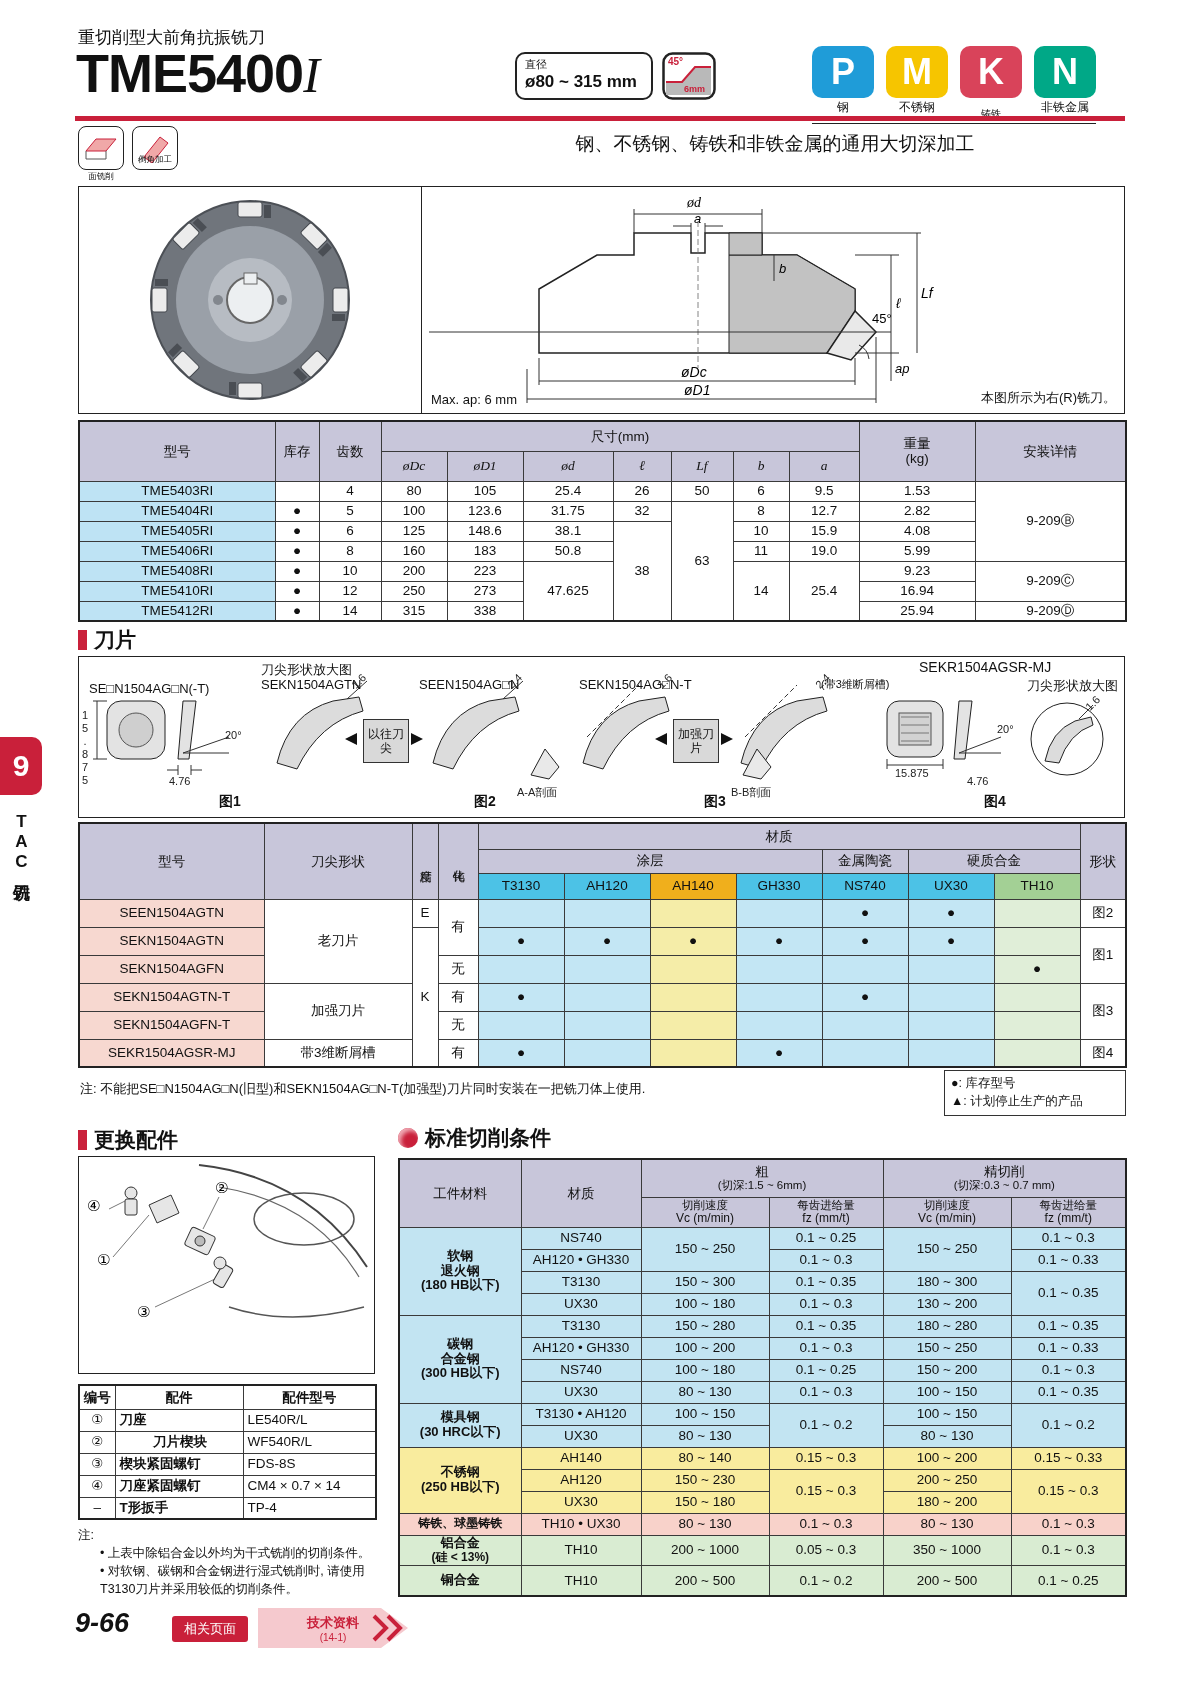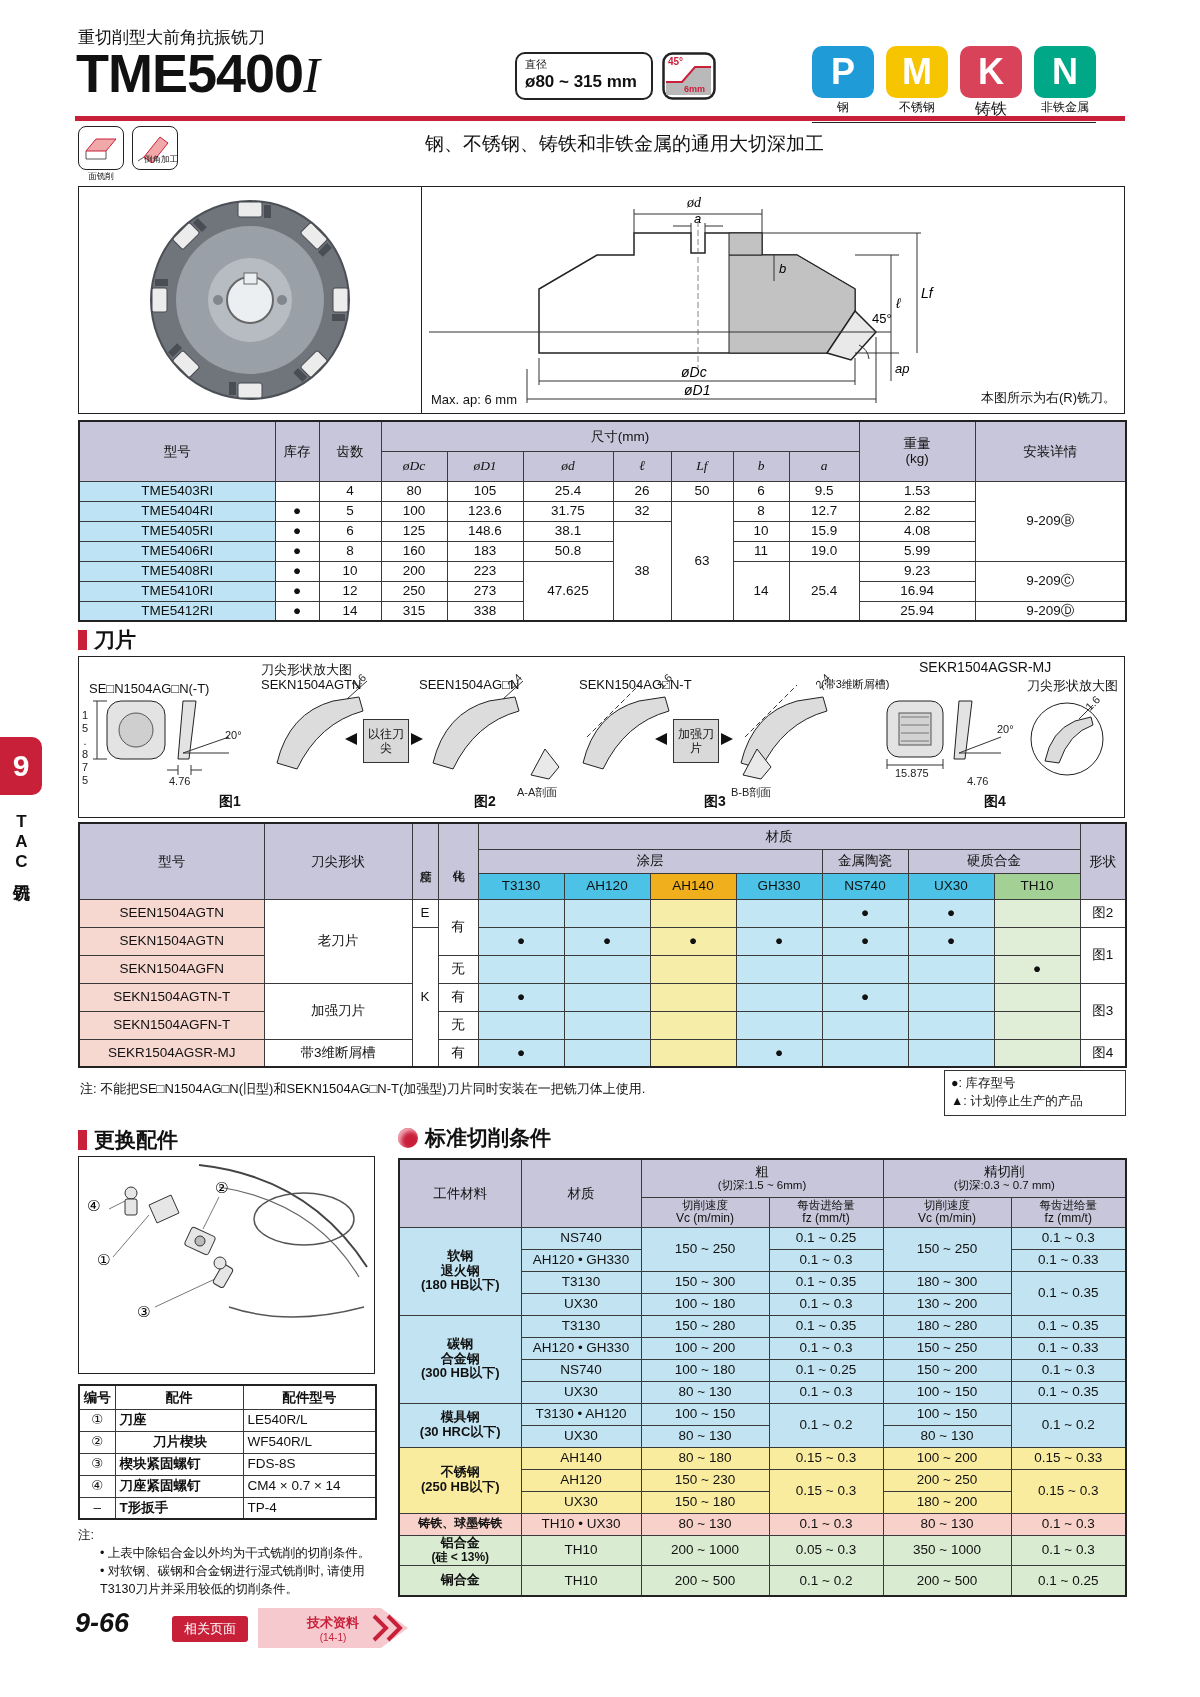--- a/index.html
+++ b/index.html
@@ -56,21 +56,21 @@
     <div style="text-align:center">
       <div style="width:62px;height:52px;border-radius:10px;background:#1f9cd8;color:#fff;font-size:36px;font-weight:bold;display:flex;align-items:center;justify-content:center">P</div>
       <div style="font-size:12px;margin-top:1px">钢</div>
     </div>
     <div style="text-align:center">
       <div style="width:62px;height:52px;border-radius:10px;background:#f6c500;color:#fff;font-size:36px;font-weight:bold;display:flex;align-items:center;justify-content:center">M</div>
       <div style="font-size:12px;margin-top:1px">不锈钢</div>
     </div>
     <div style="text-align:center">
       <div style="width:62px;height:52px;border-radius:10px;background:#d9435a;color:#fff;font-size:36px;font-weight:bold;display:flex;align-items:center;justify-content:center">K</div>
-      <div style="font-size:16px;margin-top:1px">铸铁</div>
+      <div style="font-size:10px;margin-top:9px">铸铁</div>
     </div>
     <div style="text-align:center">
       <div style="width:62px;height:52px;border-radius:10px;background:#00a887;color:#fff;font-size:36px;font-weight:bold;display:flex;align-items:center;justify-content:center">N</div>
       <div style="font-size:12px;margin-top:1px">非铁金属</div>
     </div>
   </div>
 
   <div class="abs" style="left:75px;top:116px;width:1050px;height:5px;background:#c9203a"></div>
 
   <div class="abs" style="left:78px;top:126px;width:46px;height:44px;border:1.5px solid #222;border-radius:8px;display:flex;align-items:center;justify-content:center">
@@ -79,23 +79,23 @@
         <polyline points="4,18 4,26 24,26 24,18" fill="none" stroke="#555"></polyline>
       </svg>
   </div>
   <div class="abs" style="left:78px;top:171px;width:46px;font-size:8.5px;text-align:center">面铣削</div>
   <div class="abs" style="left:132px;top:126px;width:46px;height:44px;border:1.5px solid #222;border-radius:8px;display:flex;align-items:center;justify-content:center">
     <svg width="38" height="30">
         <polygon points="8,24 24,4 32,10 16,30" fill="#f0a8a8" stroke="#c9203a"></polygon>
         <polyline points="2,28 8,24" fill="none" stroke="#555"></polyline>
       </svg>
   </div>
-  <div class="abs" style="left:132px;top:154px;width:46px;font-size:8.5px;text-align:right">倒角加工</div>
-
-  <div class="abs" style="left:425px;top:131px;width:700px;text-align:left;font-size:19px">钢、不锈钢、铸铁和非铁金属的通用大切深加工</div>
+  <div class="abs" style="left:132px;top:154px;width:46px;font-size:8.5px;text-align:center">倒角加工</div>
+
+  <div class="abs" style="left:425px;top:131px;width:700px;text-align:center;font-size:19px">钢、不锈钢、铸铁和非铁金属的通用大切深加工</div>
 
   <div class="abs panel" style="left:78px;top:186px;width:1047px;height:228px">
     <svg class="abs" style="left:6px;top:6px" width="330" height="214" viewBox="0 0 330 214">
       <circle cx="165" cy="107" r="99" fill="#70757c" stroke="#4c5056" stroke-width="2"></circle>
       <circle cx="165" cy="107" r="74" fill="#9aa0a8"></circle>
       <circle cx="165" cy="107" r="42" fill="#b7bcc3"></circle>
       <circle cx="165" cy="107" r="23" fill="#eceff1" stroke="#666" stroke-width="2"></circle>
       <rect x="159" y="80" width="13" height="11" fill="#eceff1" stroke="#666"></rect>
       <circle cx="133" cy="107" r="5" fill="#82878e"></circle>
       <circle cx="197" cy="107" r="5" fill="#82878e"></circle>
@@ -713,21 +713,21 @@
       <td class="gr">UX30</td>
       <td class="num">80 ~ 130</td>
       <td class="num">80 ~ 130</td>
     </tr>
     <tr class="ry" style="height:22px">
       <td rowspan="3" style="font-weight:bold;font-size:13px">
             <div>不锈钢</div>
             <div>(250 HB以下)</div>
           </td>
       <td class="gr">AH140</td>
-      <td class="num">80 ~ 180</td>
+      <td class="num">80 ~ 140</td>
       <td class="num">0.15 ~ 0.3</td>
       <td class="num">100 ~ 200</td>
       <td class="num">0.15 ~ 0.33</td>
     </tr>
     <tr class="ry" style="height:22px">
       <td class="gr">AH120</td>
       <td class="num">150 ~ 230</td>
       <td class="num" rowspan="2">0.15 ~ 0.3</td>
       <td class="num">200 ~ 250</td>
       <td class="num" rowspan="2">0.15 ~ 0.3</td>

